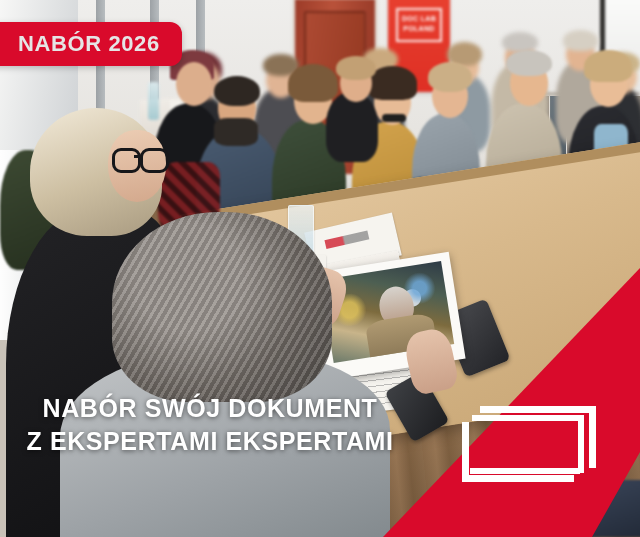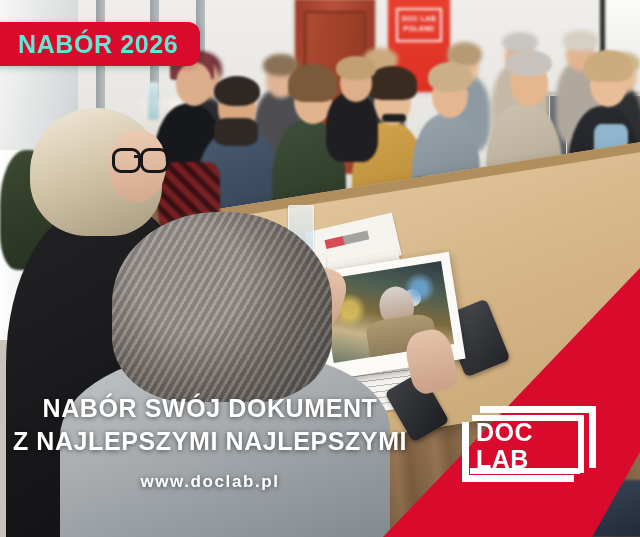--- a/index.html
+++ b/index.html
@@ -182,21 +182,21 @@
 
   
   .badge{
     position:absolute;left:-28px;top:22px;
     height:44px;padding:0 22px 0 46px;
     display:flex;align-items:center;
     background:var(--brand,#d90a2b);
     border-radius:12px;
     box-shadow:0 2px 6px rgba(0,0,0,.22);
   }
-  .badge-text{color:#5eead4;font-size:25px;font-weight:700;letter-spacing:.6px;
+  .badge-text{color:#e5e5e5;font-size:22px;font-weight:700;letter-spacing:.6px;
     font-family:"Liberation Sans",sans-serif;white-space:nowrap;text-align:center;}
 
   
   .headline{
     position:absolute;left:0;top:392px;width:420px;text-align:center;
     color:#fff;
   }
   .headline .l1,.headline .l2{
     font-size:25px;font-weight:700;letter-spacing:.6px;line-height:33px;
     text-shadow:0 1px 5px rgba(0,0,0,.55);white-space:nowrap;
@@ -394,32 +394,30 @@
   </div>
 
   <div class="red-diagonal2"></div>
 
   <div class="badge">
     <span class="badge-text">NABÓR 2026</span>
   </div>
 
   <div class="headline">
     <div class="l1">NABÓR SWÓJ DOKUMENT</div>
-    <div class="l2">Z NAJLEPSZYMI NAJLEPSZYMI</div>
-    <div class="url">www.doclab.pl</div>
+    <div class="l2">Z EKSPERTAMI EKSPERTAMI</div>
   </div>
 
   <div class="logo">
     <div class="logo-frame">
       <div class="lf-seg lf-top"></div>
       <div class="lf-seg lf-right"></div>
       <div class="lf-seg lf-bot"></div>
       <div class="lf-seg lf-left"></div>
       <div class="lf-seg lf-top2"></div>
       <div class="lf-seg lf-right2"></div>
       <div class="lf-seg lf-bot2"></div>
     </div>
     <div class="logo-text">
-      <div class="t1">DOC LAB</div>
     </div>
   </div>
 
 </div>
 
 </body></html>

